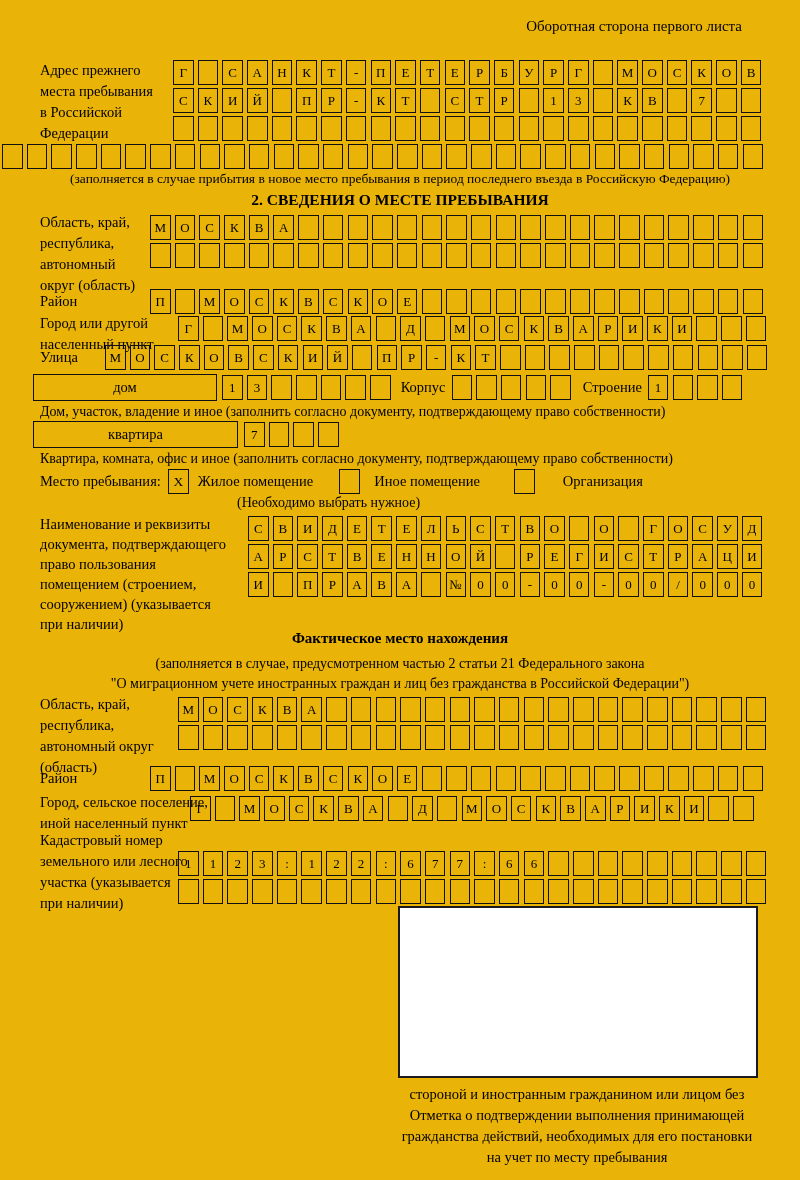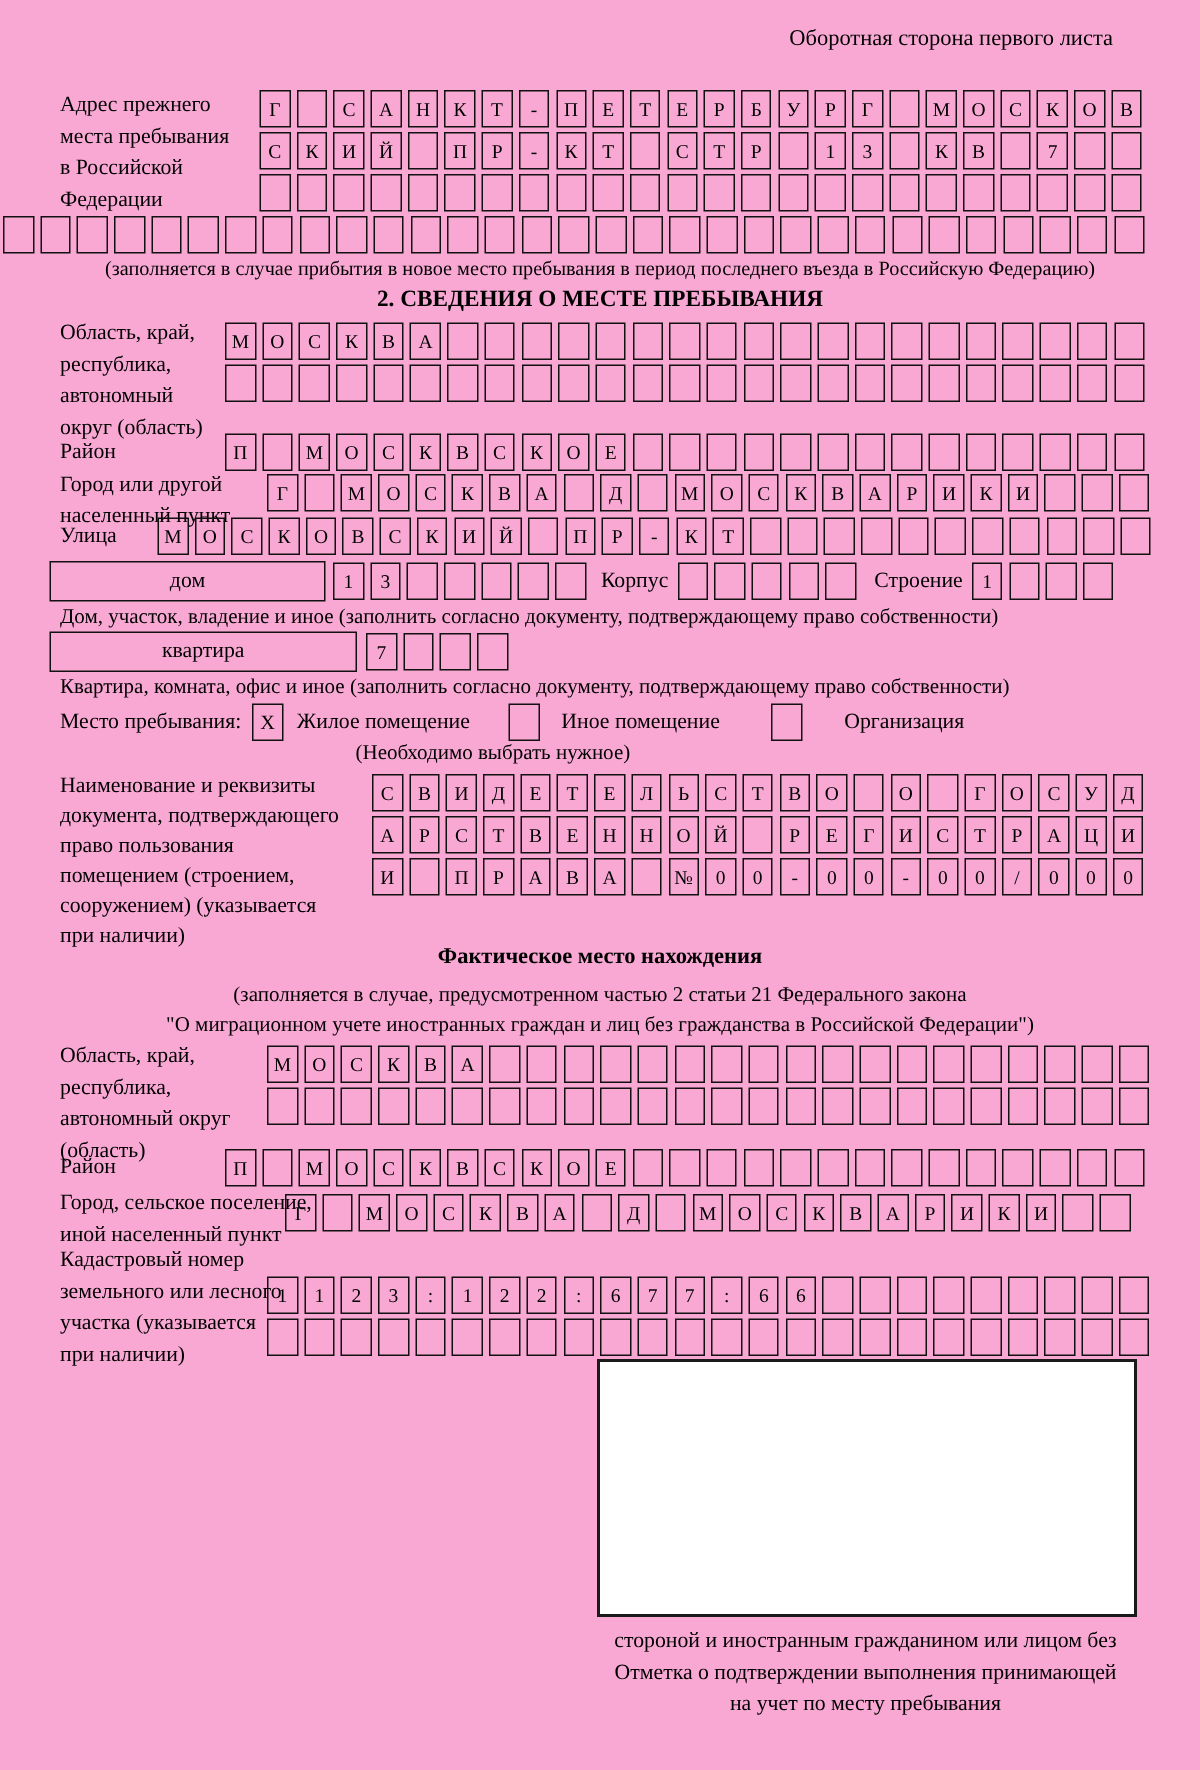--- a/index.html
+++ b/index.html
@@ -1,16 +1,16 @@
 <!DOCTYPE html>
 <html><head>
 <meta charset="utf-8">
 <style>
   html,body{margin:0;padding:0;background:#fff;}
-  .page{position:relative;width:800px;height:1180px;background:#f9a8d4;color:#000;
+  .page{position:relative;width:800px;height:1180px;background:#eab308;color:#000;
         font-family:"Liberation Serif","DejaVu Serif",serif;overflow:hidden;}
   .abs{position:absolute;}
   .lbl{font-size:14.5px;line-height:21px;white-space:nowrap;}
   .lline{font-size:14.5px;line-height:21px;white-space:nowrap;}
   .small-lines .lline{line-height:20px;}
   .cells{display:flex;gap:4.2px;}
   .rows{display:flex;flex-direction:column;gap:3px;}
   .cell{box-sizing:border-box;width:20.5px;height:25px;border:1.6px solid #111;
         display:flex;align-items:center;justify-content:center;
         font-size:13px;line-height:1;}
@@ -628,16 +628,17 @@
         <div class="cell"></div>
         <div class="cell"></div>
         <div class="cell"></div>
       </div>
   </div>
 
   <div class="abs confbox" style="top:906px;left:398px;width:360px;height:172px;"></div>
   <div class="abs caption" style="top:1084px;left:377px;width:400px;">
       <div class="lline">стороной и иностранным гражданином или лицом без</div>
       <div class="lline">Отметка о подтверждении выполнения принимающей</div>
+      <div class="lline">гражданства действий, необходимых для его постановки</div>
       <div class="lline">на учет по месту пребывания</div>
     </div>
 
 </div>
 
 </body></html>

